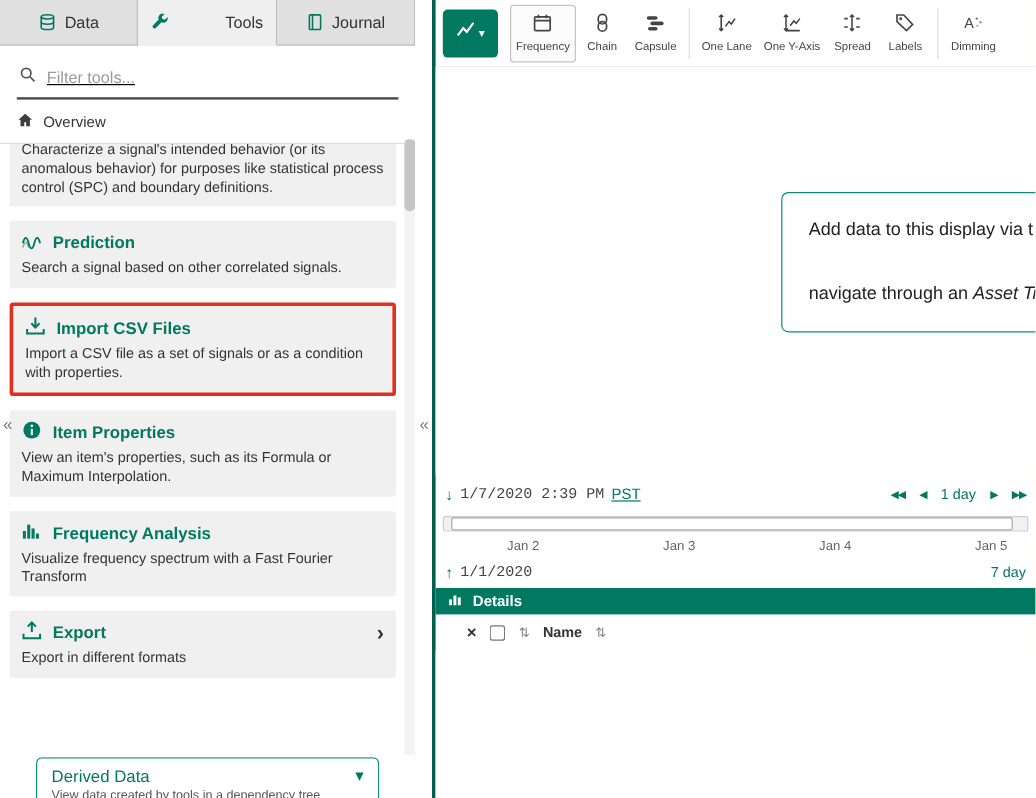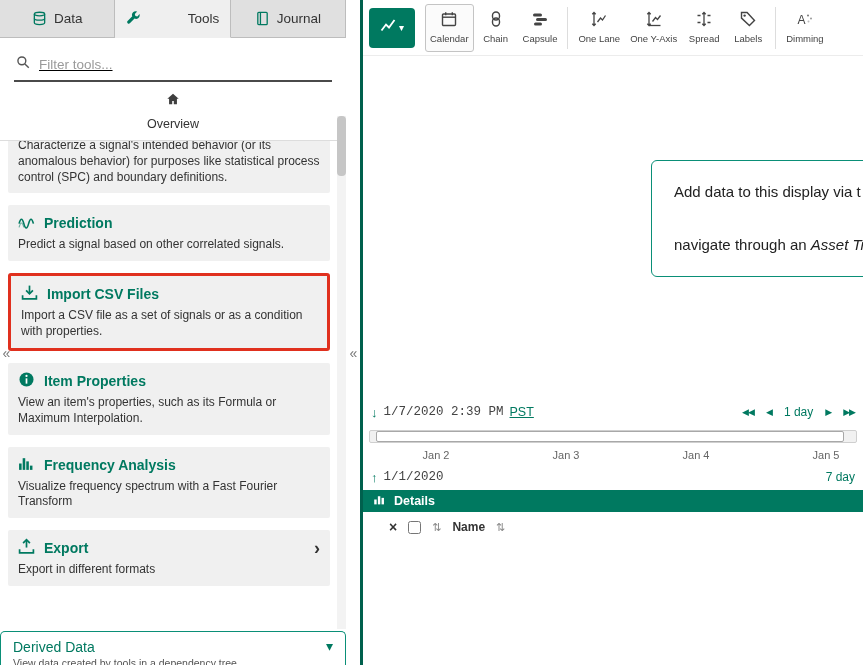--- a/index.html
+++ b/index.html
@@ -16,33 +16,33 @@
   .tab.active { background:#efefef; border-bottom-color:#efefef;gap:47px; }
   .tab svg { display:block; }
 
   .search-row { padding:12px 14px 0 14px; flex-shrink:0;text-decoration:underline; }
   .search-box { display:flex; align-items:center; gap:9px; border-bottom:2px solid #4a4a4a; padding:5px 2px 7px 2px; }
   .search-box input { border:none; outline:none; background:transparent; font-size:13.5px; color:#333; width:100%;
                       font-family:"Liberation Sans", sans-serif; }
   .search-box input::placeholder { color:#9a9a9a; }
 
   .overview-row { display:flex; align-items:center; gap:8px; padding:10px 14px 9px 14px;
-                  font-size:12.5px; color:#333; border-bottom:1px solid #ddd; flex-shrink:0; cursor:pointer;flex-direction:column; }
+                  font-size:12.5px; color:#333; border-bottom:1px solid #ddd; flex-shrink:0; cursor:pointer; }
 
   .tools-list { flex:1; overflow:hidden; padding:4px 16px 0 8px; }
   .tool-item { background:#f0f0f0; border-radius:2px; padding:8px 10px; margin-bottom:12px; cursor:pointer; }
   .tool-item.partial { margin-top:-15px; }
   .tool-item .title-row { display:flex; align-items:center; gap:9px; color:#007960;
                           font-size:14px; font-weight:700; margin-bottom:4px; }
   .tool-item .title-row .grow { flex:1; }
   .tool-item .desc { font-size:12px; color:#333; line-height:1.32; }
   .tool-item.highlight { border:3px solid #e0301e; border-radius:3px; }
   .chev-right { color:#333; font-size:18px; font-weight:700; line-height:12px; }
 
-  .derived { flex-shrink:0; margin:0 0; height:34px; overflow:hidden;
+  .derived { flex-shrink:0; margin:0 30px; height:34px; overflow:hidden;
              border:1px solid #0a8f77; border-bottom:none; border-radius:5px 5px 0 0;
              padding:7px 12px 0 12px; position:relative; cursor:pointer; }
   .derived .name { color:#007960; font-size:14px; }
   .derived .ddesc { color:#555; font-size:10.5px; margin-top:2px; }
   .derived .chev-down { position:absolute; right:12px; top:6px; color:#007960; font-size:14px; }
 
   .scrollbar { position:absolute; right:0; top:116px; bottom:36px; width:9px; background:#f3f3f3; }
   .scroll-thumb { width:9px; height:60px; background:#c6c6c6; border-radius:4px; }
 
   .collapse-handle { position:absolute; top:343px; width:13px; height:20px; display:flex;
@@ -171,21 +171,21 @@
       <div class="tool-item">
         <div class="title-row">
           <span>
             <svg width="17" height="17" viewBox="0 0 16 16" fill="none">
               <path d="M1 10c1.5-5.5 3-5.5 4.5 0s3 5.5 4.5 0 3-5.5 4.5 0" stroke="#007960" stroke-width="1.5"></path>
               <path d="M1 13.5c1.5-5.5 3-5.5 4.5 0" stroke="#007960" stroke-width="1.1" opacity=".55"></path>
             </svg>
           </span>
           <span>Prediction</span>
         </div>
-        <div class="desc">Predict a signal based on other correlated signals.</div>
+        <div class="desc">Search a signal based on other correlated signals.</div>
       </div>
 
       <div class="tool-item highlight">
         <div class="title-row">
           <span>
             <svg width="17" height="17" viewBox="0 0 16 16" fill="none" stroke="#007960" stroke-width="1.6">
               <path d="M8 1.5V9"></path>
                 <path d="M4.8 6L8 9.3 11.2 6"></path>
                 <path d="M1.5 10.5V14h13v-3.5"></path>
             </svg>
@@ -271,21 +271,21 @@
 
       <div class="tb-btn active">
         <span>
           <svg width="16" height="16" viewBox="0 0 16 16" fill="none" stroke="#444" stroke-width="1.4">
             <rect x="1.5" y="3" width="13" height="11.5" rx="1"></rect>
             <path d="M1.5 6.2h13"></path>
               <path d="M4.7 1.3v3"></path>
               <path d="M11.3 1.3v3"></path>
           </svg>
         </span>
-        <span>Calendar</span>
+        <span>Frequency</span>
       </div>
 
       <div class="tb-btn">
         <span>
           <svg width="16" height="16" viewBox="0 0 16 16" fill="none" stroke="#444" stroke-width="1.4">
             <rect x="4.5" y="1" width="7" height="8" rx="3.5"></rect>
             <rect x="4.5" y="7" width="7" height="8" rx="3.5"></rect>
           </svg>
         </span>
         <span>Chain</span>

